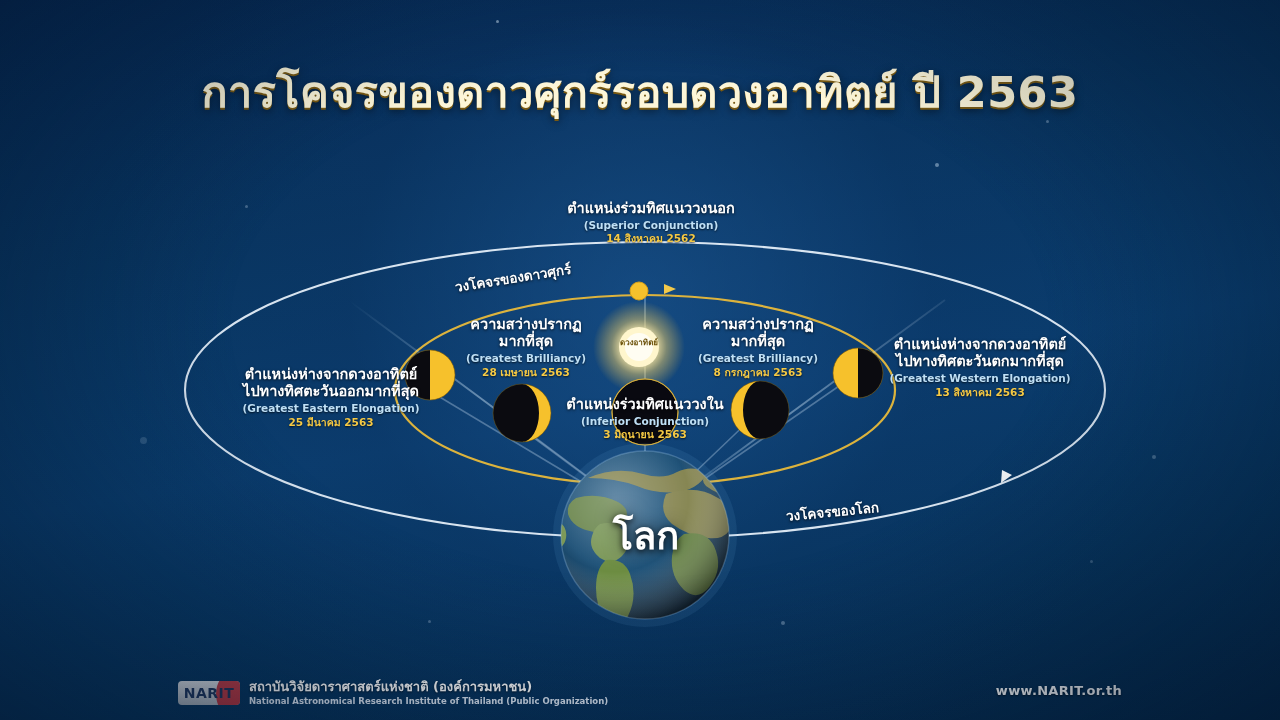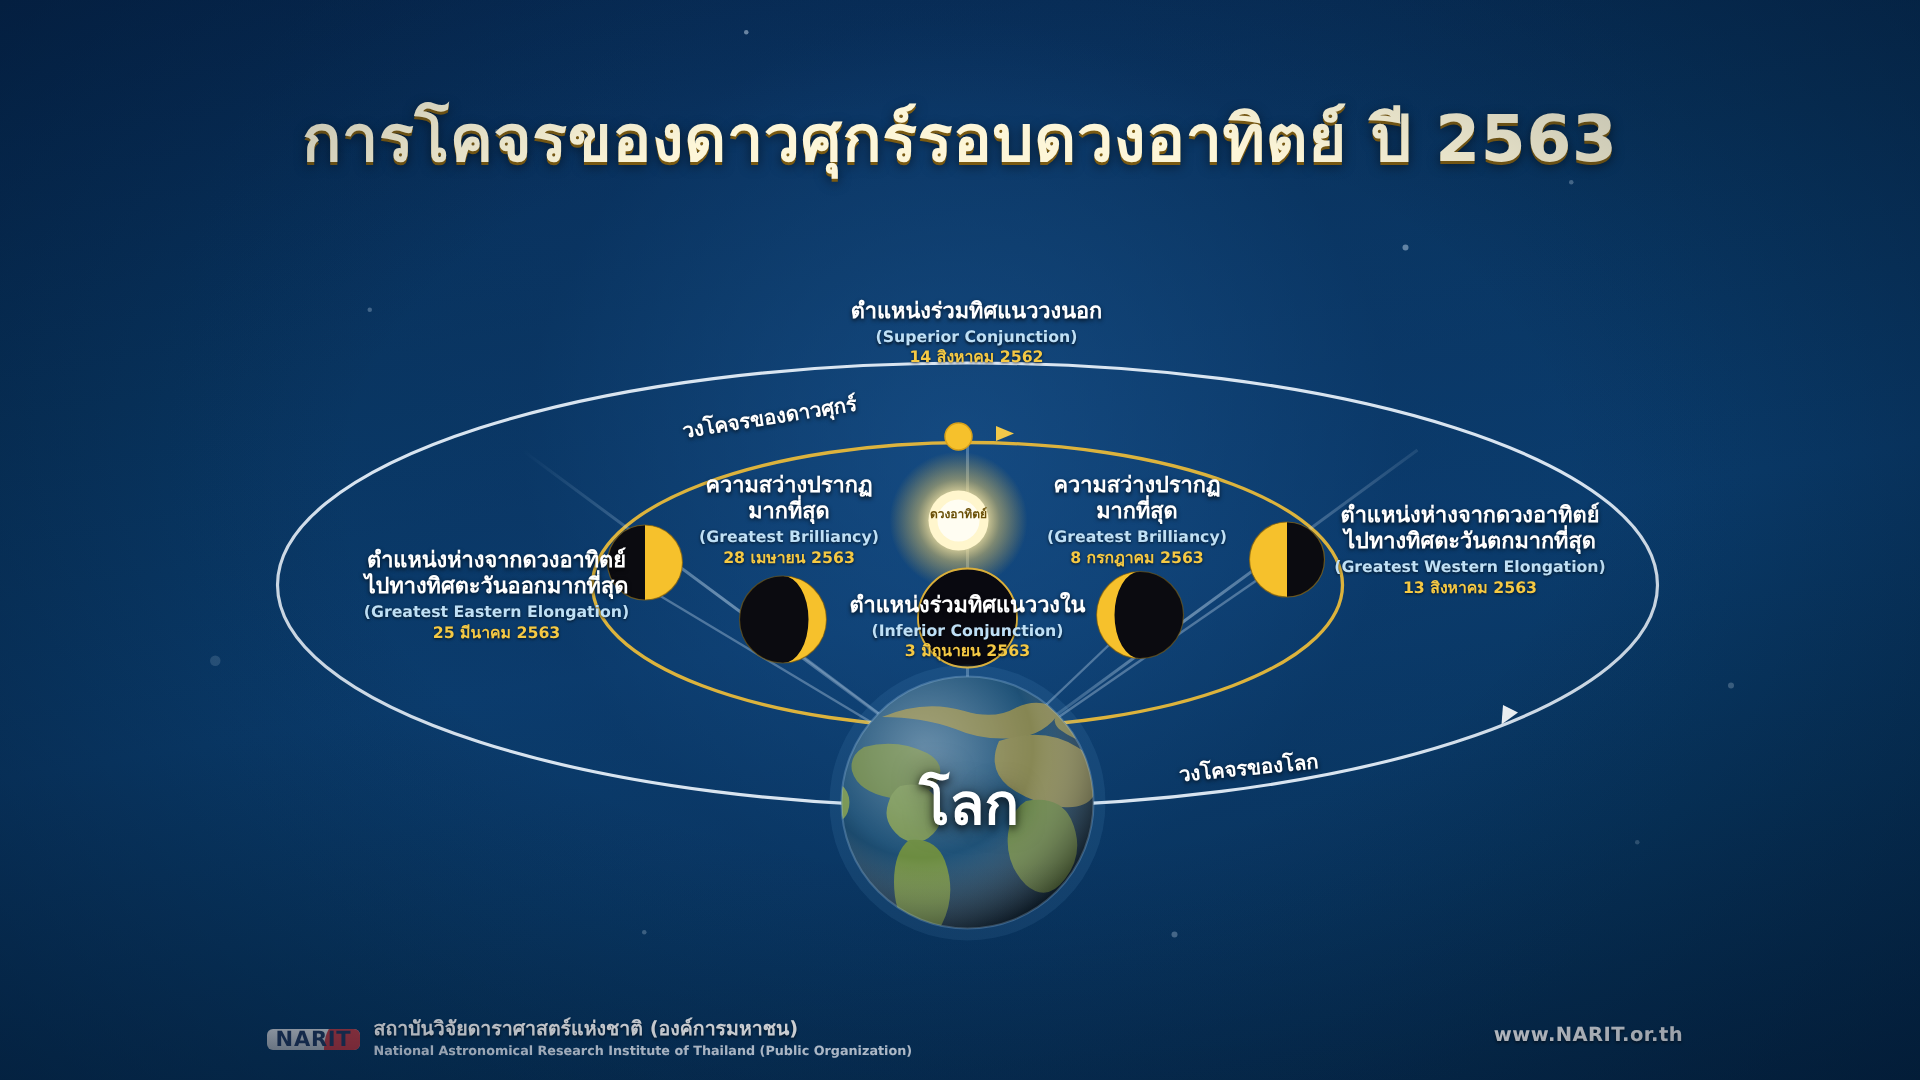--- a/index.html
+++ b/index.html
@@ -71,21 +71,21 @@
   #earth-name{
     position:absolute;left:551px;top:505px;width:190px;text-align:center;
     font-size:38px;font-weight:bold;color:#ffffff;
     text-shadow:0 2px 6px rgba(0,0,0,.85), 0 0 18px rgba(0,0,0,.6);
   }
 
   
   #footer{position:absolute;left:0;right:0;bottom:0;height:62px;}
   #brand{position:absolute;left:178px;bottom:14px;display:flex;align-items:center;gap:9px;}
   #narit-logo{
-    width:62px;height:14px;border-radius:4px;
+    width:62px;height:24px;border-radius:4px;
     background:linear-gradient(180deg,#d9dde2 0%,#aab2bb 100%);
     display:flex;align-items:center;justify-content:center;
     font-size:14px;font-weight:bold;color:#14294a;letter-spacing:.5px;
     position:relative;overflow:hidden;
   }
   #narit-logo .swoosh{
     position:absolute;right:-6px;top:-8px;width:30px;height:42px;
     background:#b9202a;border-radius:50%;opacity:.85;
   }
   #narit-logo .txt{position:relative;z-index:2;}

